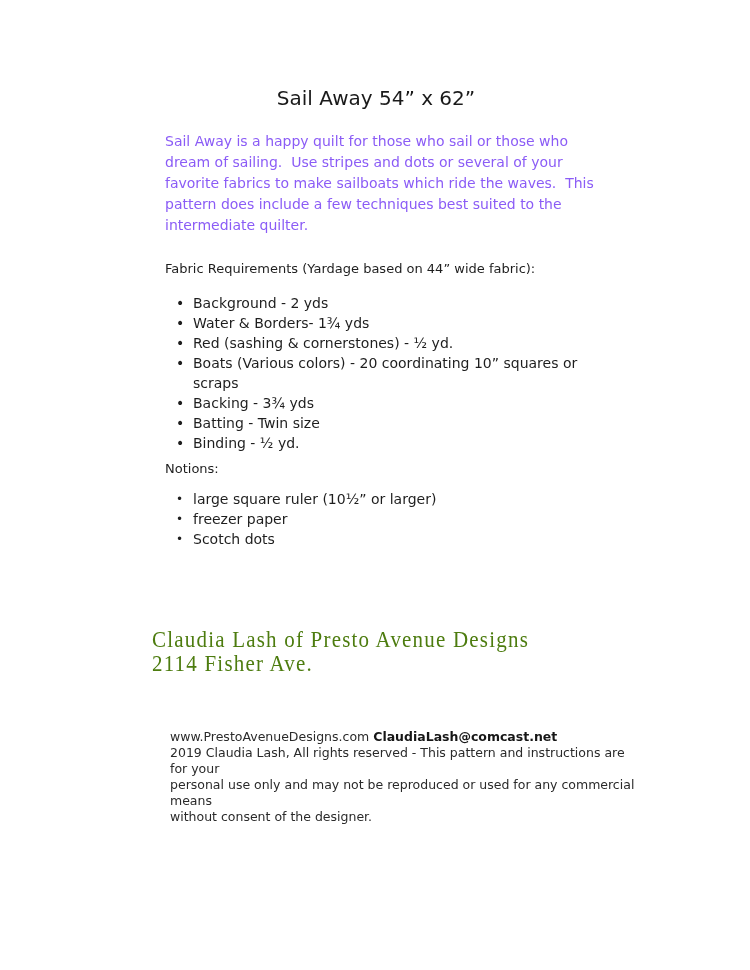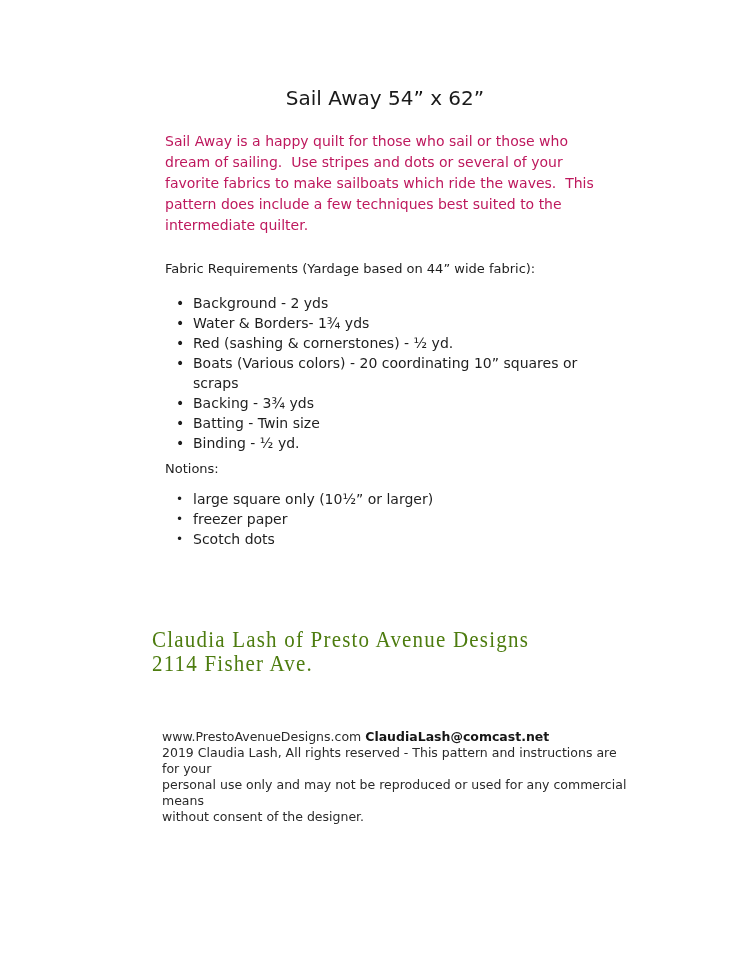--- a/index.html
+++ b/index.html
@@ -12,37 +12,37 @@
     width: 750px;
     height: 970px;
     background: #ffffff;
     overflow: hidden;
     font-family: "DejaVu Sans", "Liberation Sans", sans-serif;
     color: #1e1e1e;
   }
   .title {
     position: absolute;
     top: 86px;
-    left: 165px;
+    left: 156px;
     width: 440px;
     text-align: center;
     font-size: 20px;
     font-weight: normal;
     margin: 0;
     color: #1a1a1a;
   }
   .intro {
     position: absolute;
     top: 131px;
     left: 165px;
     width: 500px;
     font-size: 14px;
     line-height: 21px;
     white-space: pre-wrap;
-    color: #be185d;
+    color: #8b5cf6;
   }
   .section-heading {
     position: absolute;
     left: 165px;
     font-size: 13px;
     line-height: 20px;
     margin: 0;
     font-weight: normal;
     color: #1e1e1e;
   }
@@ -81,21 +81,21 @@
     font-weight: normal;
     font-size: 21px;
     line-height: 23.5px;
     letter-spacing: 1.2px;
     color: #4d7c0f;
   }
   .designer div { transform: scaleY(1.05); transform-origin: left top; }
   .footer {
     position: absolute;
     top: 729px;
-    left: 162px;
+    left: 170px;
     width: 470px;
     font-size: 12.5px;
     line-height: 16px;
     color: #2a2a2a;
   }
   .footer .contact-line { white-space: pre; }
   .footer .email { font-weight: bold; color: #161616; }
   .footer .copyright { white-space: pre-line; }
 </style>
 </head>
@@ -120,21 +120,21 @@
       <li>Boats (Various colors) - 20 coordinating 10” squares or
 scraps</li>
       <li>Backing - 3¾ yds</li>
       <li>Batting - Twin size</li>
       <li>Binding - ½ yd.</li>
     </ul>
 
   <h2 class="section-heading notions-heading">Notions:</h2>
 
   <ul class="bullet-list notions-list">
-      <li>large square only (10½” or larger)</li>
+      <li>large square ruler (10½” or larger)</li>
       <li>freezer paper</li>
       <li>Scotch dots</li>
     </ul>
 
   <div class="designer">
     <div>Claudia Lash of Presto Avenue Designs</div>
     <div>2114 Fisher Ave.</div>
   </div>
 
   <div class="footer">

